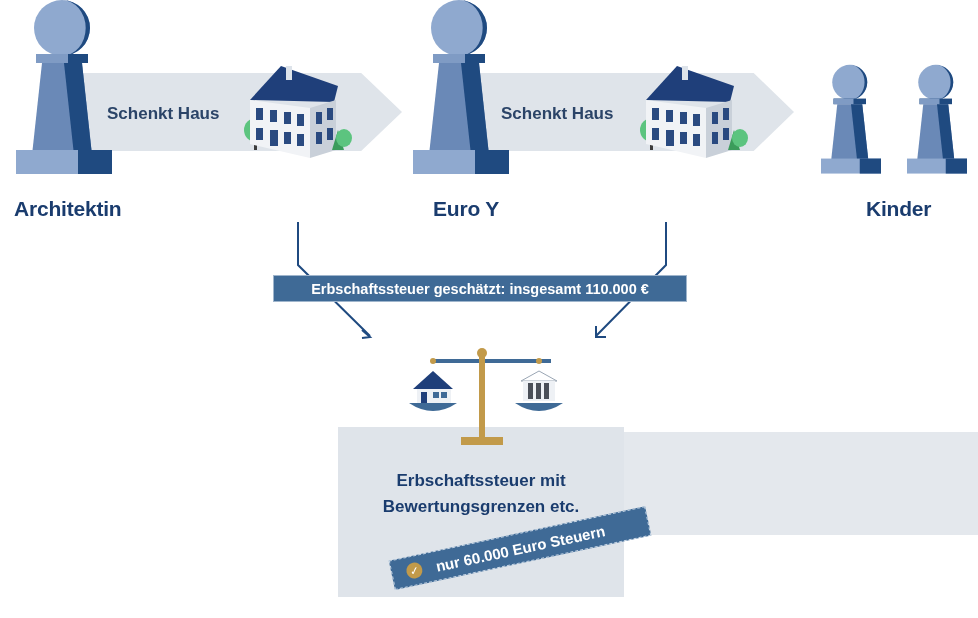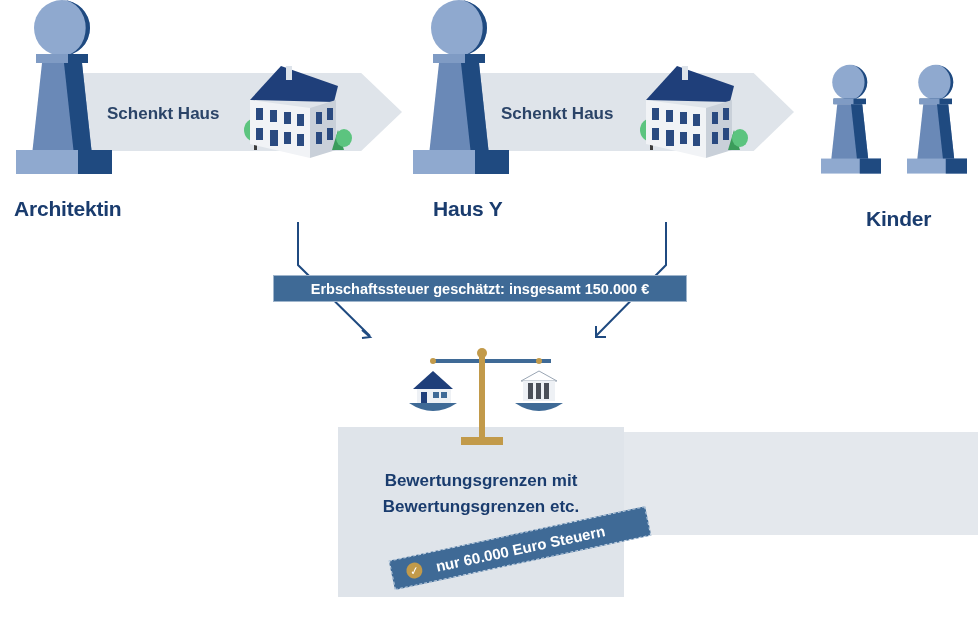--- a/index.html
+++ b/index.html
@@ -146,33 +146,33 @@
     <rect x="82" y="54" width="6" height="12"></rect>
       <rect x="93" y="50" width="6" height="12"></rect>
     <rect x="82" y="74" width="6" height="12"></rect>
       <rect x="93" y="70" width="6" height="12"></rect>
   </g>
   <polygon points="104,72 110,92 98,92" fill="#3b9c5b"></polygon>
   <ellipse cx="110" cy="80" rx="8" ry="9" fill="#5cc47f"></ellipse>
 </svg>
 
 <div class="person-label" style="left:14px; top:197px;">Architektin</div>
-<div class="person-label" style="left:433px; top:197px;">Haus Y</div>
-<div class="person-label" style="left:866px; top:207px;">Kinder</div>
+<div class="person-label" style="left:433px; top:197px;">Euro Y</div>
+<div class="person-label" style="left:866px; top:197px;">Kinder</div>
 
 <svg class="abs" style="left:0; top:0;" width="978" height="618">
   <g stroke="#1f4a80" stroke-width="2" fill="none">
     <polyline points="298,222 298,265 370,336"></polyline>
     <polyline points="362,330 370,337 362,338"></polyline>
     <polyline points="666,222 666,265 596,336"></polyline>
     <polyline points="596,326 596,337 606,337"></polyline>
   </g>
 </svg>
 
-<div class="tax-banner">Erbschaftssteuer geschätzt: insgesamt 150.000 €</div>
+<div class="tax-banner">Erbschaftssteuer geschätzt: insgesamt 110.000 €</div>
 
 <div class="right-panel"></div>
 
 <div class="result-box"></div>
 
 <svg class="abs" style="left:405px; top:345px;" width="160" height="105" viewBox="0 0 160 105">
   <rect x="26" y="14" width="120" height="4" fill="#3f6a96"></rect>
   <rect x="74" y="6" width="6" height="88" fill="#c29a4a"></rect>
   <circle cx="77" cy="8" r="5" fill="#c29a4a"></circle>
   <rect x="56" y="92" width="42" height="8" fill="#c29a4a"></rect>
@@ -188,20 +188,20 @@
 
   <path d="M110 58 Q134 74 158 58 Z" fill="#3f6a96"></path>
   <polygon points="116,36 134,26 152,36" fill="#ffffff" stroke="#9aa6b4"></polygon>
   <rect x="118" y="36" width="32" height="20" fill="#eef1f5"></rect>
   <rect x="123" y="38" width="5" height="16" fill="#4a4f58"></rect>
   <rect x="131" y="38" width="5" height="16" fill="#4a4f58"></rect>
   <rect x="139" y="38" width="5" height="16" fill="#4a4f58"></rect>
 </svg>
 
 <div class="result-text">
-  <div>Bewertungsgrenzen mit</div>
+  <div>Erbschaftssteuer mit</div>
   <div>Bewertungsgrenzen etc.</div>
 </div>
 
 <div class="savings-badge">
   <span class="check-circle">✓</span>
   <span>nur 60.000 Euro Steuern</span>
 </div>
 
 </body></html>

